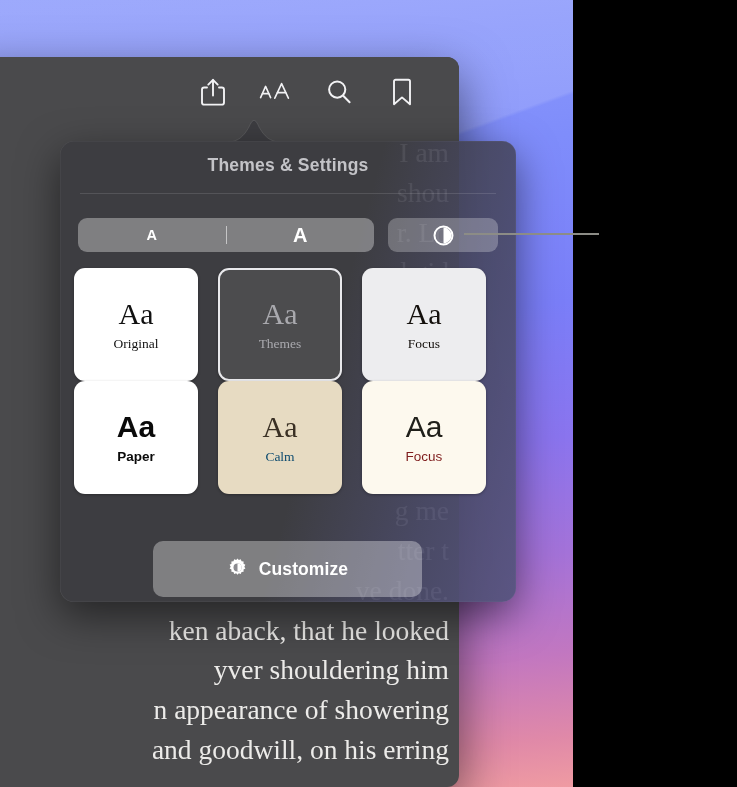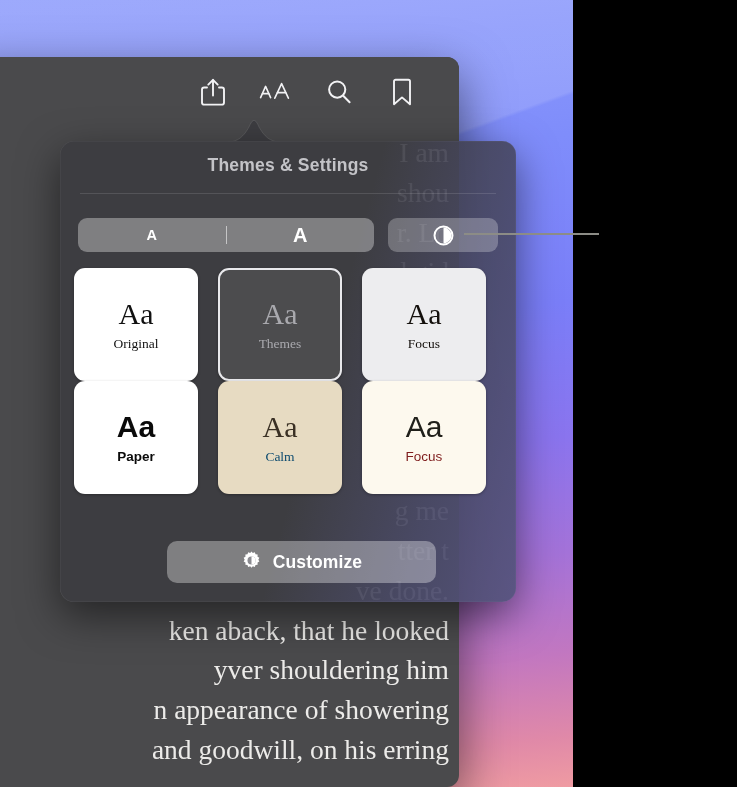--- a/index.html
+++ b/index.html
@@ -244,24 +244,24 @@
     font-size: 13.5px;
     line-height: 1;
   }
   .serif  { font-family: "Liberation Serif", "DejaVu Serif", serif; }
   .sans   { font-family: "Liberation Sans", sans-serif; }
   .bold   { font-weight: 700; }
 
   
   #customize-button {
     position: absolute;
-    left: 107px;
+    left: 93px;
     top: 400px;
     width: 269px;
-    height: 42px;
+    height: 56px;
     border-radius: 10px;
     background: rgba(255,255,255,0.34);
     display: flex;
     align-items: center;
     justify-content: center;
     gap: 11px;
     cursor: pointer;
     color: #ffffff;
   }
   #customize-label {

